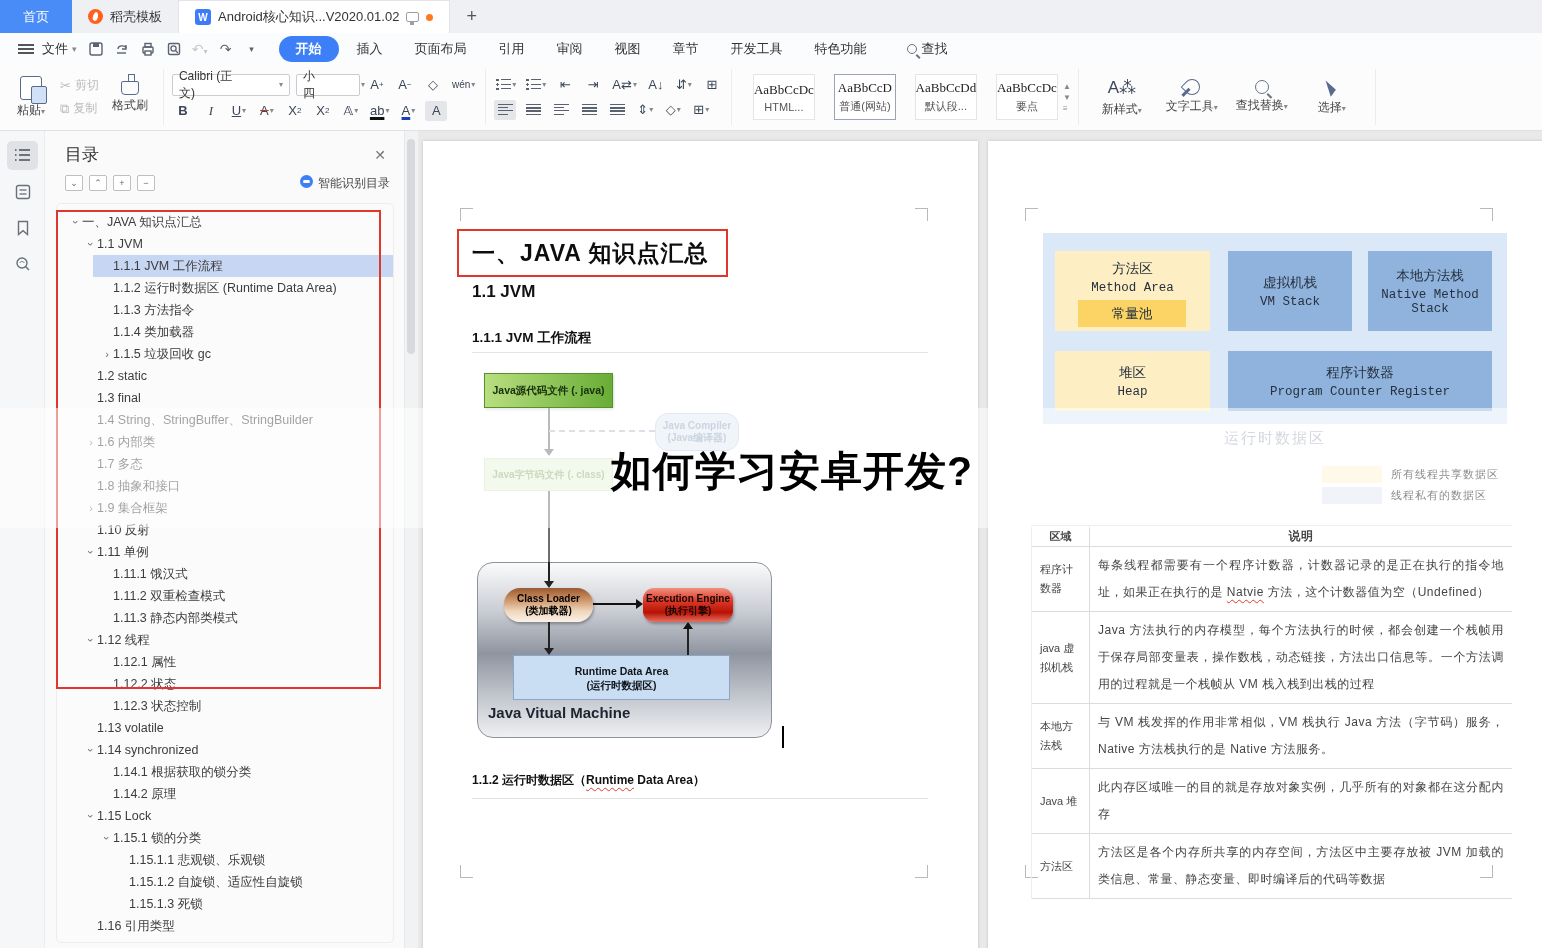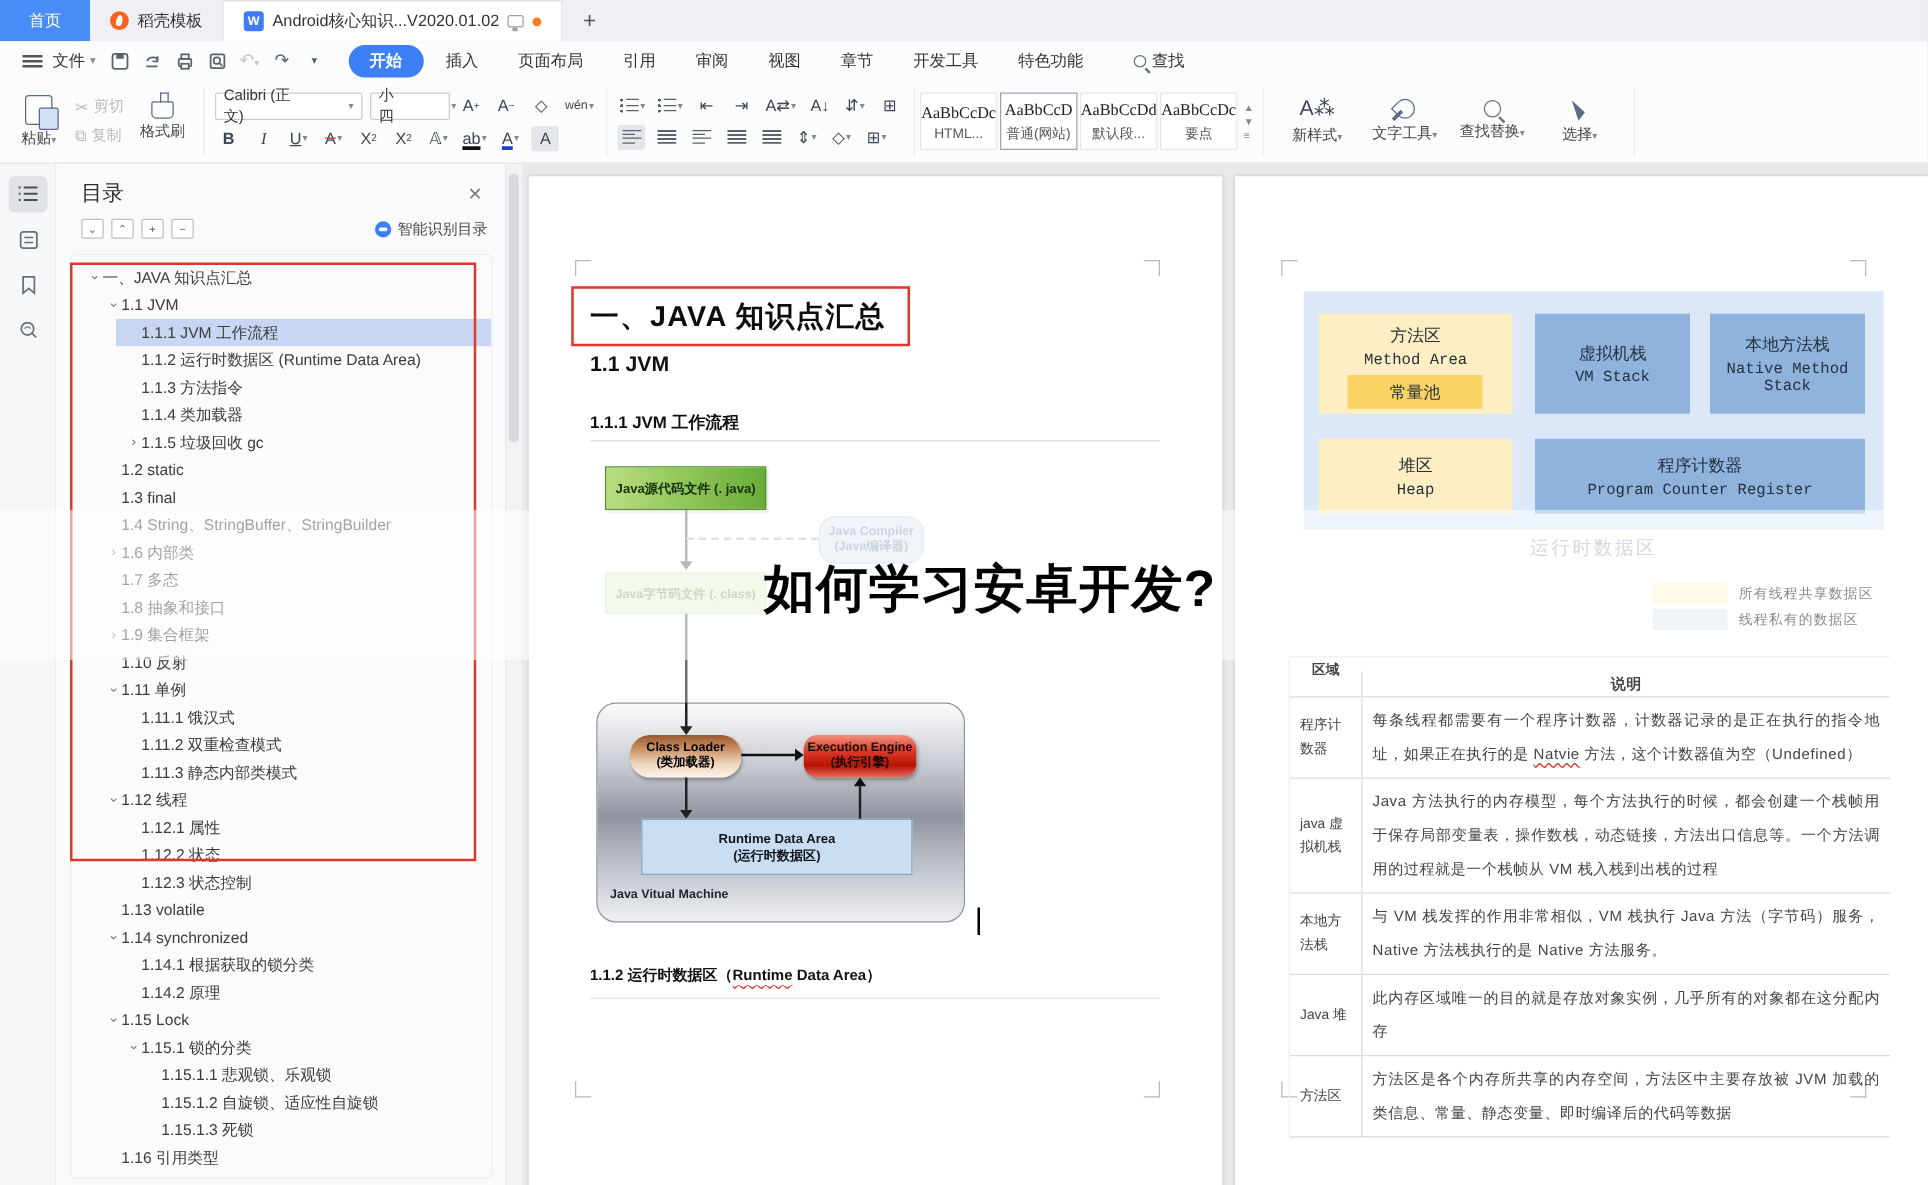--- a/index.html
+++ b/index.html
@@ -65,21 +65,21 @@
      linear-gradient(#5a6270 0 0) 0 6.4px/15px 1.4px no-repeat,
      linear-gradient(#5a6270 0 0) 0 9.6px/10px 1.4px no-repeat; }
   .ic-bul { display:inline-block; width:15px; height:11px;
      background: radial-gradient(circle 1.3px at 1.5px 1px,#5a6270 98%,transparent) ,
      linear-gradient(#5a6270 0 0) 5px 0/10px 1.4px no-repeat,
      radial-gradient(circle 1.3px at 1.5px 5.6px,#5a6270 98%,transparent),
      linear-gradient(#5a6270 0 0) 5px 4.6px/10px 1.4px no-repeat,
      radial-gradient(circle 1.3px at 1.5px 10px,#5a6270 98%,transparent),
      linear-gradient(#5a6270 0 0) 5px 9.2px/10px 1.4px no-repeat; }
   .styles-gal { display:flex; align-items:center; gap:2px; padding:0 4px; }
-  .stylecard { width:62px; height:46px; border:1px solid #e4e5e8; background:#fff; display:flex; flex-direction:column; align-items:center; justify-content:center; gap:3px; }
+  .stylecard { width:62px; height:46px; border:1px solid #e4e5e8; background:#fff; display:flex; flex-direction:column; align-items:center; justify-content:center; gap:3px;margin-left:17px; }
   .stylecard.sel { border:1px solid #9aa4b5; }
   .stylecard .pv { font-size:13px; color:#222; font-family:"Liberation Serif","DejaVu Serif",serif; }
   .stylecard .nm { font-size:11px; color:#555; }
   .galarrows { display:flex; flex-direction:column; gap:2px; color:#888; font-size:8px; padding:0 3px; }
   .ribbtn { display:flex; flex-direction:column; align-items:center; justify-content:center; gap:3px; width:70px; font-size:12px; color:#444; }
   .ribbtn .bigglyph { font-size:17px; color:#3c4656; }
   .wrench { width:16px; height:16px; border:1.8px solid #5a6a8c; border-radius:50% 50% 50% 0; transform:rotate(45deg); position:relative; }
   .wrench::after{ content:""; position:absolute; left:5px; top:10px; width:3px; height:10px; background:#5a6a8c; }
   .cursorarrow { width:0; height:0; border-left:7px solid #5a6a8c; border-bottom:5px solid transparent; border-top:12px solid transparent; transform:rotate(-18deg); }
   .lens.big { width:14px; height:14px; } .lens.big::after{ left:12px; top:12px; width:6px; }
@@ -87,21 +87,21 @@
   
   #leftstrip { position:absolute; left:0; top:131px; width:45px; height:817px; background:#f6f7f8; border-right:1px solid #ececee; }
   .stripbtn { position:absolute; left:7px; width:31px; height:29px; display:flex; align-items:center; justify-content:center; border-radius:5px; }
   .stripbtn.active { background:#e0e2e5; }
 
   
   #tocpanel { position:absolute; left:45px; top:131px; width:360px; height:817px; background:#fafafa; border-right:1px solid #e8e8ea; }
   #toc-title { position:absolute; left:20px; top:12px; font-size:17px; color:#2f2f2f; }
   #toc-close { position:absolute; right:18px; top:16px; font-size:14px; color:#777; }
   .tocctl { position:absolute; top:44px; width:18px; height:16px; border:1px solid #bdbfc4; border-radius:2px; color:#666; font-size:9px; display:flex; align-items:center; justify-content:center; background:#fff; }
-  #smart { position:absolute; right:14px; top:44px; display:flex; align-items:center; gap:5px; font-size:12px; color:#4a4a4a; }
+  #smart { position:absolute; right:14px; top:44px; display:flex; gap:5px; font-size:12px; color:#4a4a4a; }
   .smarticon { width:13px; height:13px; border-radius:50%; background:#3d7ff7; position:relative; }
   .smarticon::after { content:""; position:absolute; left:3px; top:5px; width:7px; height:3px; background:#fff; border-radius:2px; }
   #toc-tree { position:absolute; left:11px; top:72px; width:338px; height:740px; background:#fbfbfc; border:1px solid #ededef; border-radius:5px; overflow:hidden; padding-top:7px; }
   .toc-row { height:22px; line-height:22px; font-size:12.5px; color:#3c3c3c; white-space:nowrap; display:flex; align-items:center; }
   .toc-row .caret { width:12px; font-size:11px; color:#707070; display:inline-block; text-align:center; flex:none; }
   .toc-row .caret.down { transform:rotate(90deg); }
   .toc-row.l1 { padding-left:13px; } .toc-row.l2 { padding-left:28px; }
   .toc-row.l3 { padding-left:44px; } .toc-row.l4 { padding-left:60px; }
   .toc-row.sel { background:linear-gradient(90deg, transparent 36px, #c7d6f3 36px); }
   #toc-scroll { position:absolute; left:405px; top:131px; width:13px; height:817px; background:#f1f2f3; }
@@ -124,21 +124,21 @@
   #p1-h3b { position:absolute; left:49px; top:631px; font-size:12px; font-weight:bold; color:#111; }
   .wavy { text-decoration:underline wavy #e03b2f; text-decoration-thickness:1px; text-underline-offset:3px; }
 
   
   .fbox { position:absolute; display:flex; align-items:center; justify-content:center; text-align:center; }
   #f-src { left:61px; top:232px; width:129px; height:35px; background:linear-gradient(90deg,#b9de80,#68ad36); border:1px solid #55922c; font-size:10.5px; font-weight:bold; color:#15300a; box-shadow:1px 2px 2px rgba(0,0,0,.15); }
   #f-compiler { left:232px; top:272px; width:84px; height:38px; border-radius:13px; background:#e1eaf4; border:1px solid #c3d2e3; color:#93a5bd; font-size:10px; font-weight:bold; flex-direction:column; line-height:12px; }
   #f-byte { left:61px; top:317px; width:129px; height:33px; background:#e9f3da; border:1px solid #d3e5bd; font-size:10px; font-weight:bold; color:#93b077; }
   #f-jvm { left:54px; top:421px; width:295px; height:176px; border-radius:16px; border:1px solid #8e949e;
      background:linear-gradient(180deg,#fbfbfc 0%,#c9ccd3 28%,#8f95a0 52%,#b9bdc5 72%,#eff0f2 100%); }
-  #f-jvmlabel { position:absolute; left:10px; bottom:16px; font-size:10px; font-weight:bold; color:#1d2430; }
+  #f-jvmlabel { position:absolute; left:10px; bottom:16px; font-size:15px; font-weight:bold; color:#1d2430; }
   #f-cl { left:81px; top:447px; width:89px; height:34px; border-radius:16px; font-size:10px; font-weight:bold; color:#000; flex-direction:column; line-height:12px;
      background:linear-gradient(180deg,#9a5930 0%,#c98f62 32%,#efd6bc 68%,#fbf2e8 100%); box-shadow:1px 2px 3px rgba(0,0,0,.3); }
   #f-ee { left:220px; top:447px; width:90px; height:34px; border-radius:11px; font-size:10px; font-weight:bold; color:#160603; flex-direction:column; line-height:12px;
      background:linear-gradient(180deg,#f0907e 0%,#dd3929 38%,#b71305 72%,#e7705f 100%); box-shadow:1px 2px 3px rgba(0,0,0,.3); }
   #f-rda { left:90px; top:514px; width:217px; height:45px; background:#cadef3; border:1px solid #8aa5c6; font-size:10.5px; font-weight:bold; color:#10151c; flex-direction:column; line-height:14px; }
   .vline { position:absolute; width:2px; background:#6e6e6e; }
   .dashline { position:absolute; height:0; border-top:2px dashed #b7bfc9; }
   .ah { position:absolute; width:0; height:0; border:5px solid transparent; }
   .ah.down { border-top:7px solid #555; border-bottom:none; }
   .ah.right { border-left:7px solid #111; border-right:none; }
@@ -164,21 +164,21 @@
   .legend-lb { font-size:11px; color:#000000; letter-spacing:1px; white-space:nowrap; }
 
   
   #p2-table { position:absolute; left:43px; top:384px; width:481px; border-top:1px solid #dcdcdc; border-left:1px solid #eee; font-size:12px; color:#454545; }
   .trow { display:grid; grid-template-columns:57px 1fr; border-bottom:1px solid #dcdcdc; }
   .trow > div { padding:5px 8px; }
   .trow .area { display:flex; align-items:center; font-size:11px; line-height:19px; }
   .trow .desc { line-height:27px; text-align:justify; letter-spacing:.5px; border-left:1px solid #dcdcdc; }
   .trow.head { border-bottom:1px solid #dcdcdc; }
   .trow.head > div { padding:2px 8px; font-weight:bold; text-align:center; display:block; line-height:16px; }
-  .trow.head .desc { line-height:16px;margin-top:11px; }
+  .trow.head .desc { line-height:16px; }
 
   
   .redbox { position:absolute; border:2.5px solid #e0362c; z-index:30; }
   #band { position:absolute; left:0; top:408px; width:1542px; height:120px; background:rgba(255,255,255,.52); z-index:50; }
   #bigtext { position:absolute; left:611px; top:444px; font-size:41px; font-weight:900; color:#000; z-index:51; letter-spacing:1px; }
 </style>
 </head>
 <body>
 
 <div id="tabbar">

